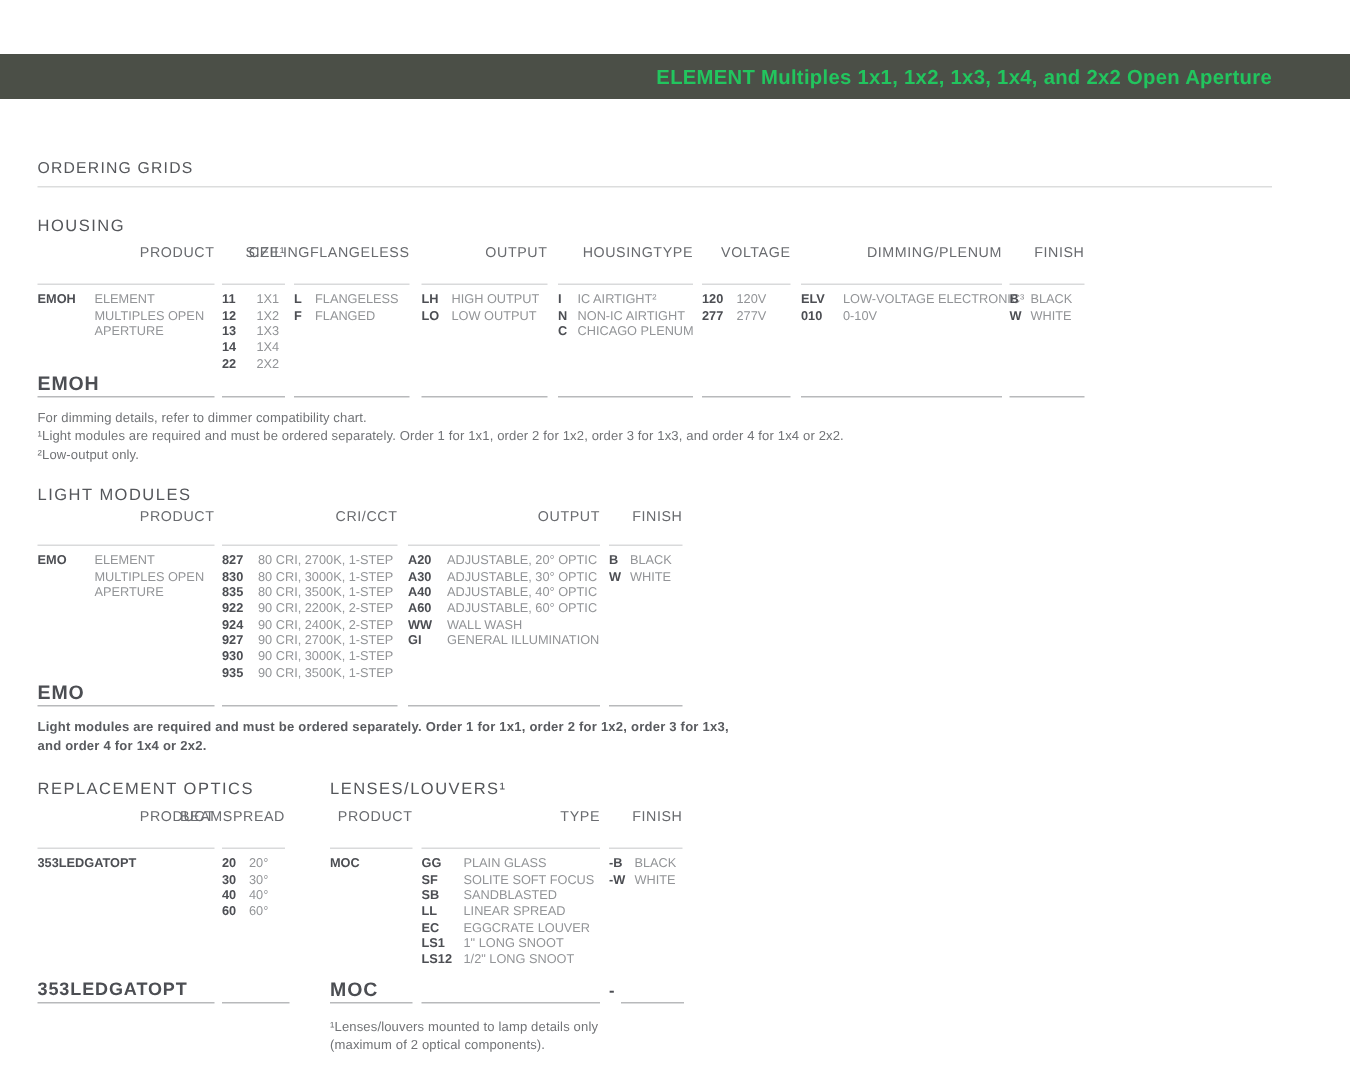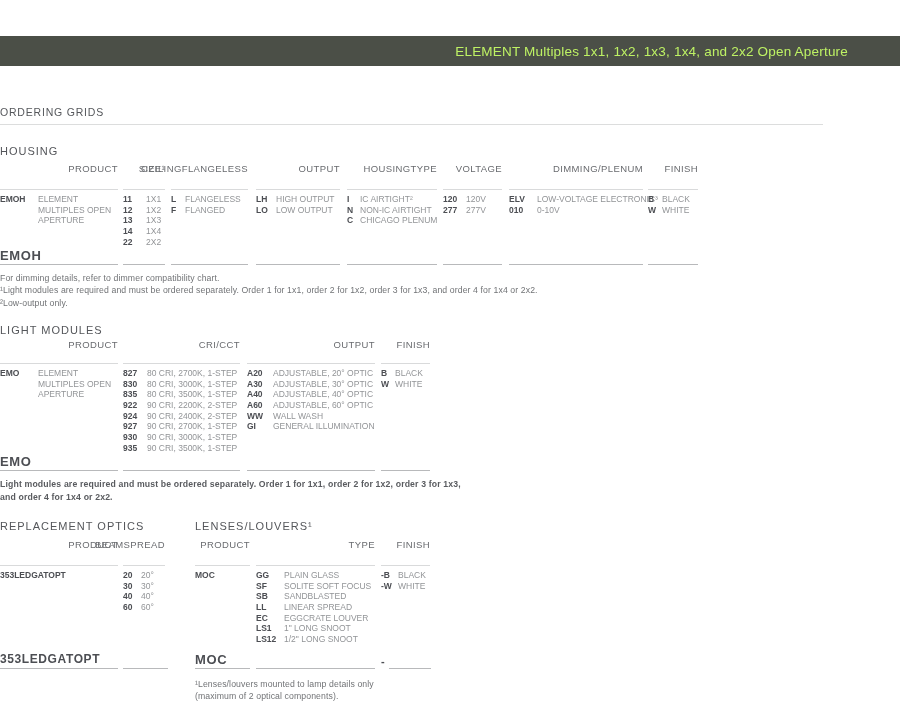--- a/index.html
+++ b/index.html
@@ -1,22 +1,22 @@
 <!DOCTYPE html>
 <html><head>
 <meta charset="utf-8">
 <style>
   *{margin:0;padding:0;box-sizing:border-box}
   html,body{background:#fff}
   body{width:900px;height:728px;position:relative;overflow:hidden;
        font-family:"Liberation Sans","DejaVu Sans",sans-serif;color:#4c4e53}
   .topbar{margin-top:36px;height:30px;background:#4b4f47;display:flex;align-items:center;
           justify-content:flex-end;padding-right:52px}
-  .topbar .doc-title{color:#bef264;font-size:13.5px;letter-spacing:.2px;font-weight:400}
-  .content{width:823px}
+  .topbar .doc-title{color:#22c55e;font-size:13.5px;letter-spacing:.2px;font-weight:700}
+  .content{margin-left:25px;width:823px}
   .og{margin-top:40px;font-size:10.5px;letter-spacing:.8px;color:#55575b;
       padding-bottom:6px;border-bottom:1px solid #dcdddd}
   .sec-title{font-size:11px;font-weight:400;letter-spacing:1px;color:#54565a;line-height:11px}
   .mt-housing{margin-top:21px}
   .mt-lm{margin-top:16px}
   .grid{position:relative}
   .col{position:absolute;top:0}
   .colhead{display:flex;flex-direction:row;justify-content:flex-end;
            border-bottom:1px solid #d9dadb;padding-bottom:3px;
            font-size:9.5px;color:#696b6f;letter-spacing:.4px;line-height:11.5px;font-weight:400}

